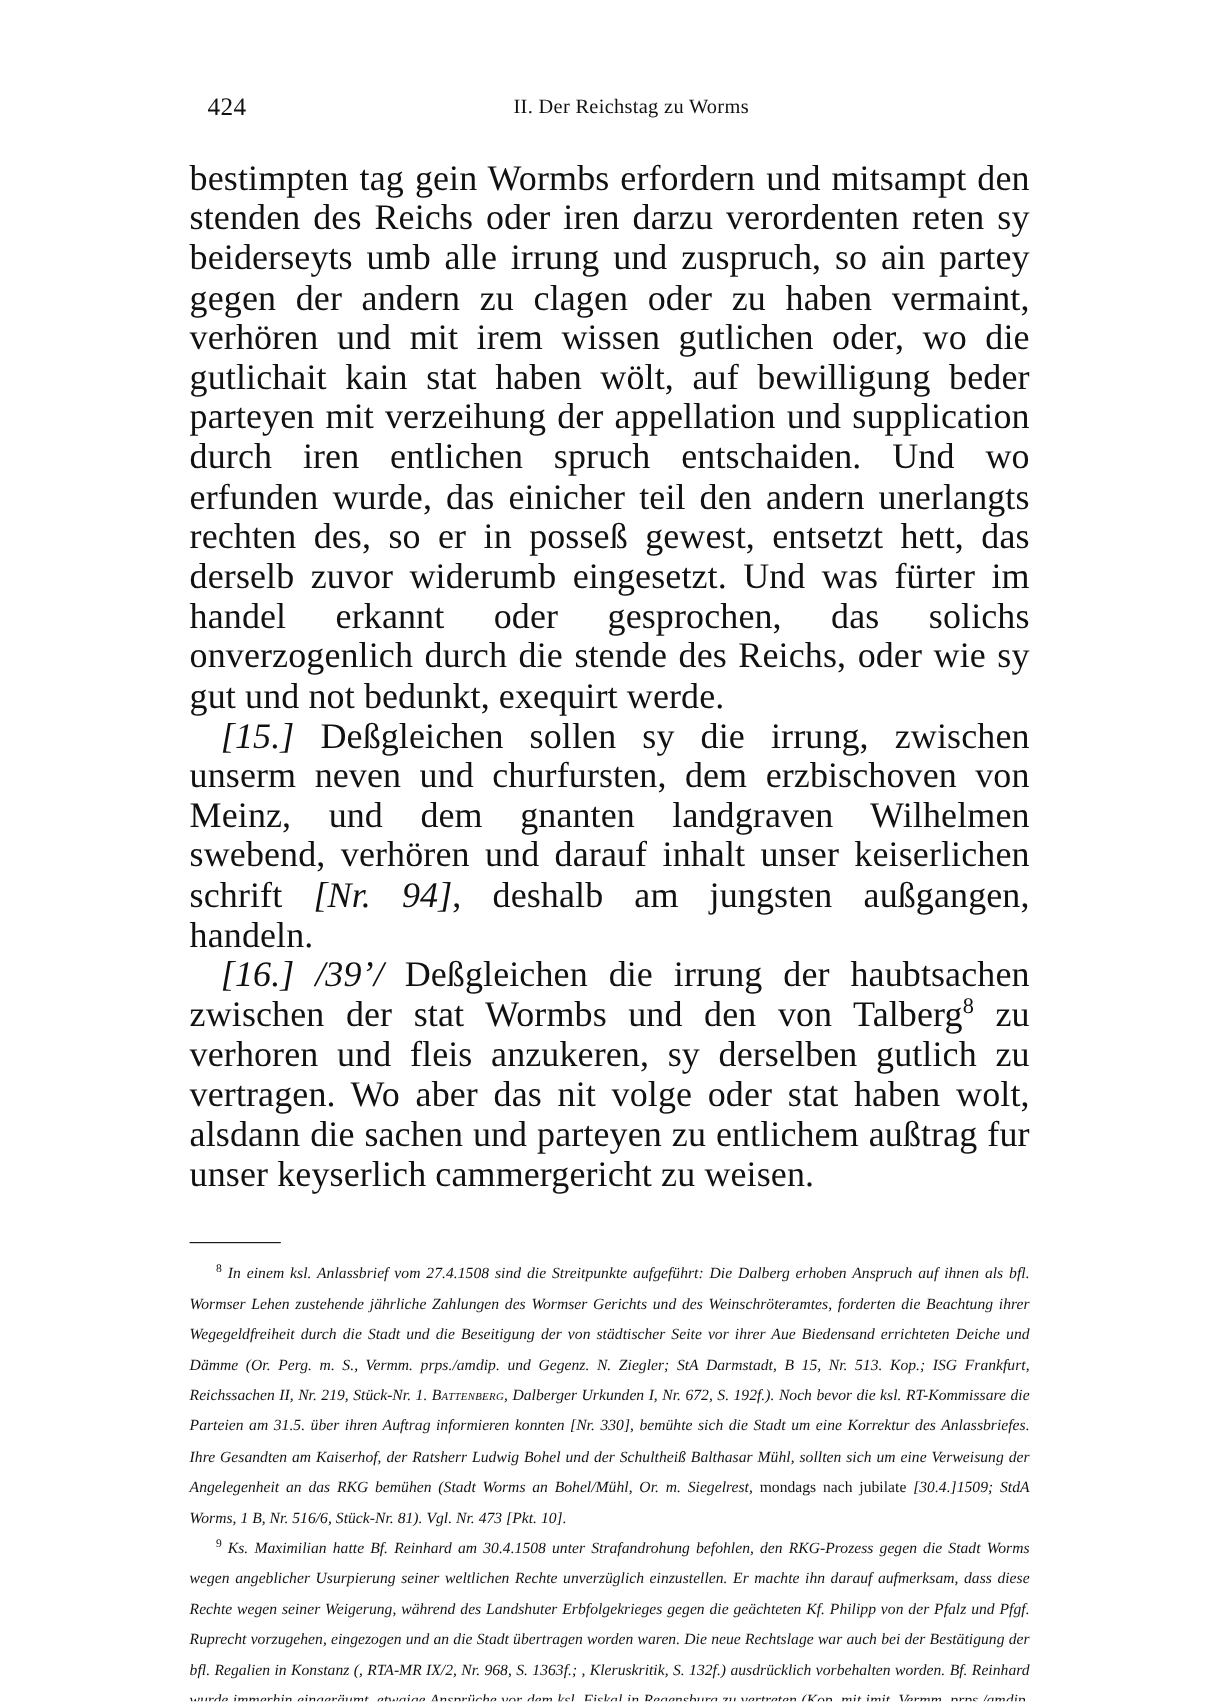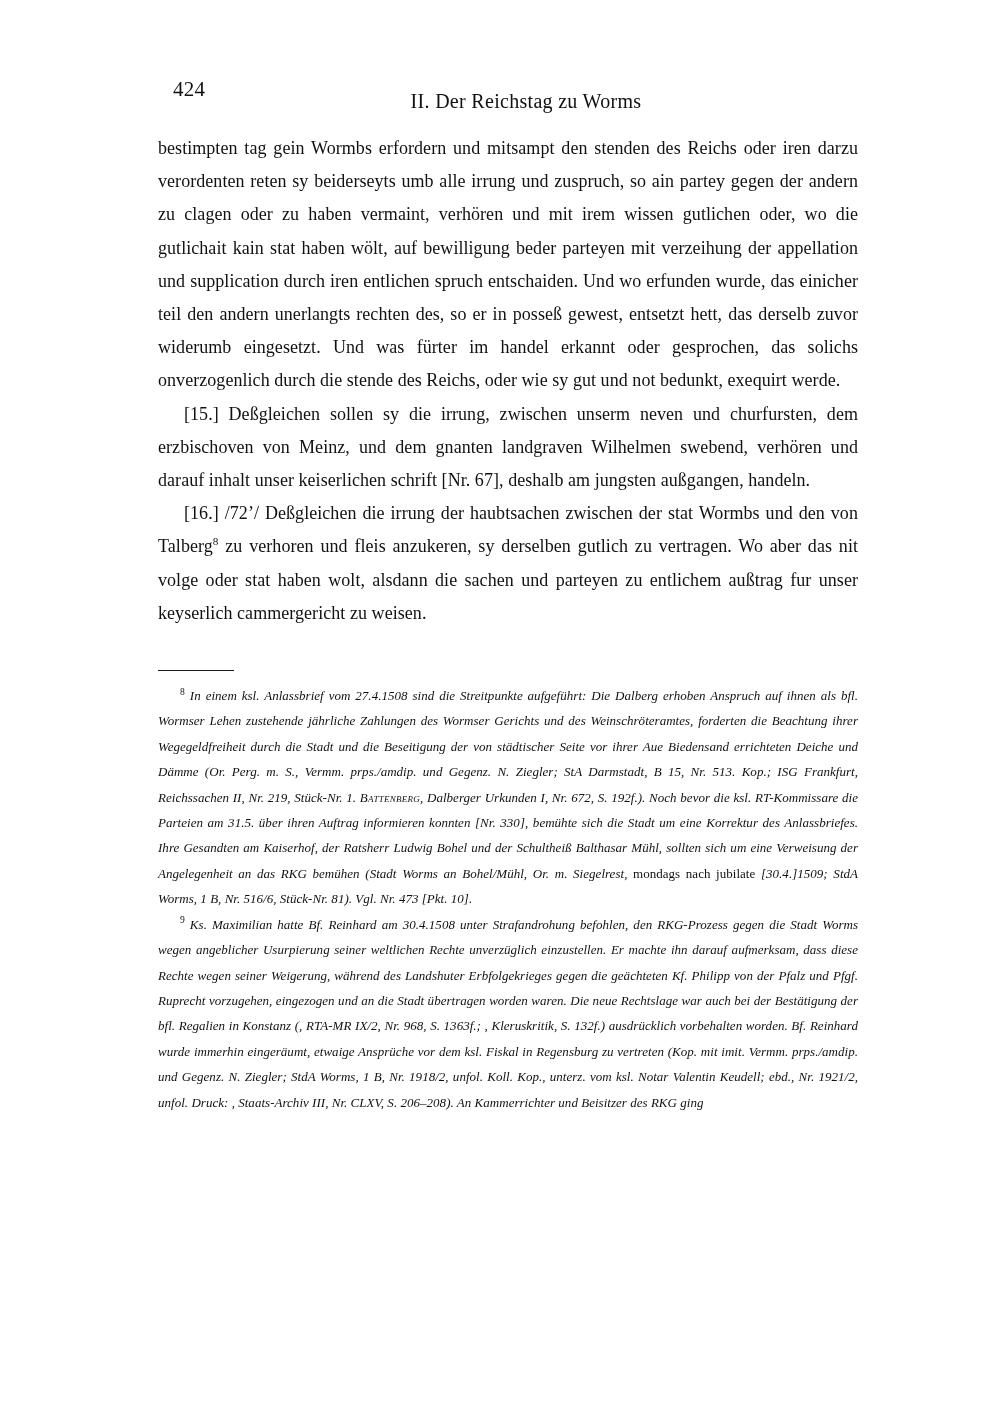--- a/index.html
+++ b/index.html
@@ -39,48 +39,48 @@
   .folio {
     position: absolute;
     left: 15px;
     top: 0;
     font-size: 21px;
   }
   .head-title {
     position: absolute;
     left: 0;
     right: 0;
-    top: 12px;
+    top: 0;
     text-align: center;
-    font-size: 20px;
+    font-size: 17px;
     letter-spacing: 0.015em;
     padding-left: 36px;
   }
 
   
   .body-text {
     margin-top: 26px;
-    font-size: 18px;
+    font-size: 30px;
     line-height: 33.2px;
     text-align: justify;
     text-justify: inter-word;
     hyphens: none;
     letter-spacing: 0.003em;
   }
   .body-text p {
     margin: 0;
     text-indent: 0;
   }
   .body-text p.indent {
     text-indent: 26px;
   }
   .body-text p + p {
     margin-top: 0;
   }
-  .it { }
+  .it { font-style: italic; }
   sup {
     font-size: 0.62em;
     vertical-align: super;
     line-height: 0;
   }
 
   
   .footnotes {
     margin-top: 40px;
   }
@@ -127,22 +127,22 @@
 <div class="page">
   <div class="content">
 
     <div class="running-head">
       <span class="folio">424</span>
       <span class="head-title">II. Der Reichstag zu Worms</span>
     </div>
 
     <div class="body-text" id="body-text">
         <p class="">bestimpten tag gein Wormbs erfordern und mitsampt den stenden des Reichs oder iren darzu verordenten reten sy beiderseyts umb alle irrung und zuspruch, so ain partey gegen der andern zu clagen oder zu haben vermaint, verhören und mit irem wissen gutlichen oder, wo die gutlichait kain stat haben wölt, auf bewilligung beder parteyen mit verzeihung der appellation und supplication durch iren entlichen spruch entschaiden. Und wo erfunden wurde, das einicher teil den andern unerlangts rechten des, so er in posseß gewest, entsetzt hett, das derselb zuvor widerumb eingesetzt. Und was fürter im handel erkannt oder gesprochen, das solichs onverzogenlich durch die stende des Reichs, oder wie sy gut und not bedunkt, exequirt werde.</p>
-        <p class="indent"><span class="it">[15.]</span> Deßgleichen sollen sy die irrung, zwischen unserm neven und churfursten, dem erzbischoven von Meinz, und dem gnanten landgraven Wilhelmen swebend, verhören und darauf inhalt unser keiserlichen schrift <span class="it">[Nr. 67]</span>, deshalb am jungsten außgangen, handeln.</p>
-        <p class="indent"><span class="it">[16.] /72’/</span> Deßgleichen die irrung der haubtsachen zwischen der stat Wormbs und den von Talberg<sup>8</sup> zu verhoren und fleis anzukeren, sy derselben gutlich zu vertragen. Wo aber das nit volge oder stat haben wolt, alsdann die sachen und parteyen zu entlichem außtrag fur unser keyserlich cammergericht zu weisen.</p>
+        <p class="indent"><span class="it">[15.]</span> Deßgleichen sollen sy die irrung, zwischen unserm neven und churfursten, dem erzbischoven von Meinz, und dem gnanten landgraven Wilhelmen swebend, verhören und darauf inhalt unser keiserlichen schrift <span class="it">[Nr. 94]</span>, deshalb am jungsten außgangen, handeln.</p>
+        <p class="indent"><span class="it">[16.] /39’/</span> Deßgleichen die irrung der haubtsachen zwischen der stat Wormbs und den von Talberg<sup>8</sup> zu verhoren und fleis anzukeren, sy derselben gutlich zu vertragen. Wo aber das nit volge oder stat haben wolt, alsdann die sachen und parteyen zu entlichem außtrag fur unser keyserlich cammergericht zu weisen.</p>
       </div>
 
     <div class="footnotes">
       <div class="fn-rule"></div>
       <div id="footnote-list">
           <p class="fn"><span class="fn-num">8</span><span>In einem ksl. Anlassbrief vom 27.4.1508 sind die Streitpunkte aufgeführt: Die Dalberg erhoben Anspruch auf ihnen als bfl. Wormser Lehen zustehende jährliche Zahlungen des Wormser Gerichts und des Weinschröteramtes, forderten die Beachtung ihrer Wegegeldfreiheit durch die Stadt und die Beseitigung der von städtischer Seite vor ihrer Aue Biedensand errichteten Deiche und Dämme (Or. Perg. m. S., Vermm. prps./amdip. und Gegenz. N. Ziegler; StA Darmstadt, B 15, Nr. 513. Kop.; ISG Frankfurt, Reichssachen II, Nr. 219, Stück-Nr. 1. <span class="sc"><span class="sc-up">B</span>attenberg</span>, Dalberger Urkunden I, Nr. 672, S. 192f.). Noch bevor die ksl. RT-Kommissare die Parteien am 31.5. über ihren Auftrag informieren konnten [Nr. 330], bemühte sich die Stadt um eine Korrektur des Anlassbriefes. Ihre Gesandten am Kaiserhof, der Ratsherr Ludwig Bohel und der Schultheiß Balthasar Mühl, sollten sich um eine Verweisung der Angelegenheit an das RKG bemühen (Stadt Worms an Bohel/Mühl, Or. m. Siegelrest, <span class="roman">mondags nach jubilate</span> [30.4.]1509; StdA Worms, 1 B, Nr. 516/6, Stück-Nr. 81). Vgl. Nr. 473 [Pkt. 10].</span></p>
           <p class="fn"><span class="fn-num">9</span><span>Ks. Maximilian hatte Bf. Reinhard am 30.4.1508 unter Strafandrohung befohlen, den RKG-Prozess gegen die Stadt Worms wegen angeblicher Usurpierung seiner weltlichen Rechte unverzüglich einzustellen. Er machte ihn darauf aufmerksam, dass diese Rechte wegen seiner Weigerung, während des Landshuter Erbfolgekrieges gegen die geächteten Kf. Philipp von der Pfalz und Pfgf. Ruprecht vorzugehen, eingezogen und an die Stadt übertragen worden waren. Die neue Rechtslage war auch bei der Bestätigung der bfl. Regalien in Konstanz (, RTA-MR IX/2, Nr. 968, S. 1363f.; , Kleruskritik, S. 132f.) ausdrücklich vorbehalten worden. Bf. Reinhard wurde immerhin eingeräumt, etwaige Ansprüche vor dem ksl. Fiskal in Regensburg zu vertreten (Kop. mit imit. Vermm. prps./amdip. und Gegenz. N. Ziegler; StdA Worms, 1 B, Nr. 1918/2, unfol. Koll. Kop., unterz. vom ksl. Notar Valentin Keudell; ebd., Nr. 1921/2, unfol. Druck: , Staats-Archiv III, Nr. CLXV, S. 206–208). An Kammerrichter und Beisitzer des RKG ging</span></p>
         </div>
     </div>
 

